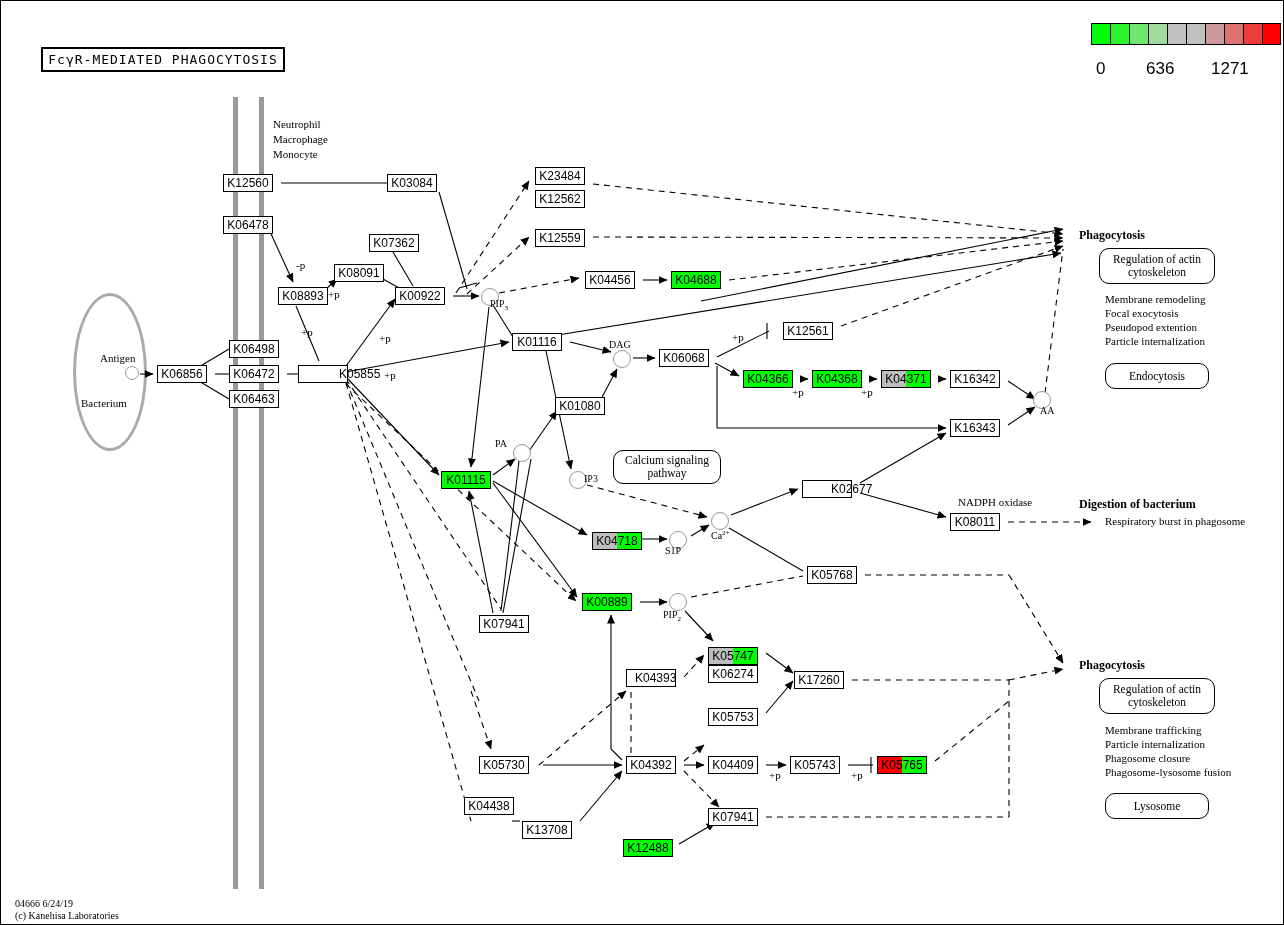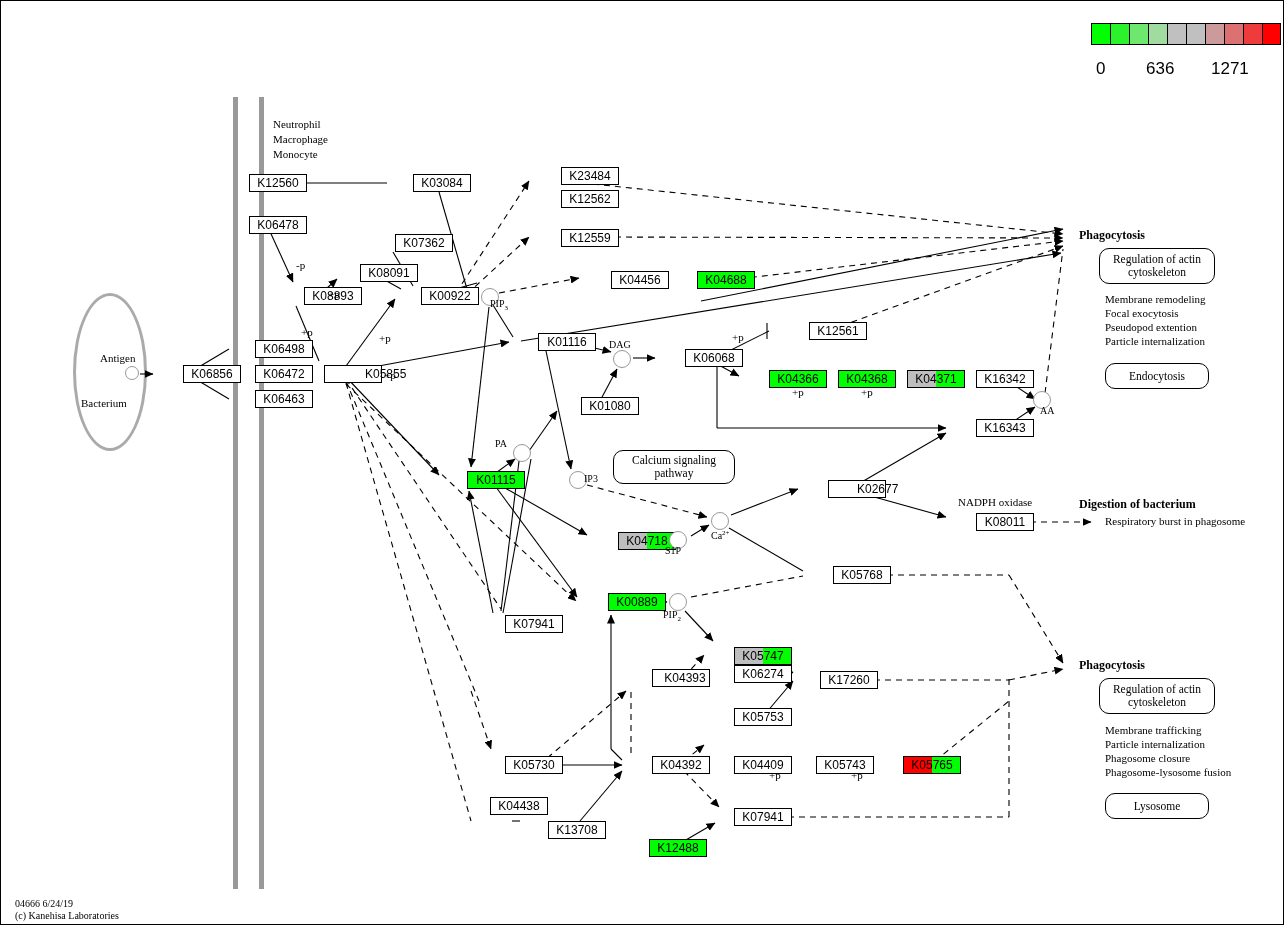--- a/index.html
+++ b/index.html
@@ -2,21 +2,21 @@
 <html><head>
 <meta charset="utf-8">
 <style>
   html,body{margin:0;padding:0;background:#fff;}
   body{font-family:"Liberation Serif",serif;}
   #page{position:relative;width:1284px;height:925px;background:#fff;border:1px solid #000;box-sizing:border-box;overflow:hidden;}
   svg.layer{position:absolute;left:0;top:0;width:1284px;height:925px;pointer-events:none;}
   .node{position:absolute;box-sizing:border-box;border:1px solid #000;background:#fff;
         font-family:"Liberation Sans",sans-serif;font-size:12px;line-height:16px;height:18px;
         text-align:center;color:#000;white-space:nowrap;}
-  .node.w58{width:58px;margin-left:26px;}
+  .node.w58{width:50px;}
   .split{position:absolute;left:0;top:0;height:100%;width:100%;display:flex;z-index:0;}
   .split i{display:block;height:100%;}
   .node span.lbl{position:relative;z-index:1;display:block;}
   .membrane{position:absolute;width:5px;background:#999;}
   .txt{position:absolute;font-family:"Liberation Serif",serif;font-size:11px;color:#000;white-space:nowrap;}
   .txt.small{font-size:10px;}
   .bold{font-weight:bold;font-size:12px;}
   .rrect{position:absolute;box-sizing:border-box;border:1px solid #000;border-radius:10px;background:#fff;
          font-family:"Liberation Serif",serif;font-size:11.5px;text-align:center;color:#000;
          display:flex;align-items:center;justify-content:center;line-height:13px;}
@@ -29,20 +29,23 @@
   .legend i:last-child{border-right:1px solid #000;}
   .legnum{position:absolute;font-family:"Liberation Sans",sans-serif;font-size:17px;color:#000;}
   .footer{position:absolute;font-family:"Liberation Serif",serif;font-size:10px;line-height:12px;color:#000;}
   .ell{position:absolute;border:3px solid #aaa;border-radius:50%;}
 </style>
 </head>
 <body>
 
 <div id="page">
 
+  <div class="titlebox" style="left:40px;top:46px;width:244px;height:25px;">
+    <span>FcγR-MEDIATED PHAGOCYTOSIS</span>
+  </div>
 
   <div class="legend" style="left:1090px;top:22px;">
       <i style="background: rgb(0, 255, 0);"></i>
       <i style="background: rgb(43, 243, 43);"></i>
       <i style="background: rgb(110, 231, 110);"></i>
       <i style="background: rgb(160, 219, 160);"></i>
       <i style="background: rgb(192, 192, 192);"></i>
       <i style="background: rgb(192, 192, 192);"></i>
       <i style="background: rgb(204, 154, 154);"></i>
       <i style="background: rgb(221, 112, 112);"></i>
@@ -529,21 +532,21 @@
   <div class="txt" style="left:327px;top:287px;">+p</div>
   <div class="txt" style="left:300px;top:325px;">+p</div>
   <div class="txt" style="left:378px;top:331px;">+p</div>
   <div class="txt" style="left:383px;top:368px;">+p</div>
   <div class="txt" style="left:731px;top:330px;">+p</div>
   <div class="txt" style="left:791px;top:385px;">+p</div>
   <div class="txt" style="left:860px;top:385px;">+p</div>
   <div class="txt" style="left:768px;top:768px;">+p</div>
   <div class="txt" style="left:850px;top:768px;">+p</div>
 
-  <div class="rrect" style="left:612px;top:449px;width:122px;height:34px;">
+  <div class="rrect" style="left:612px;top:449px;width:108px;height:34px;">
     <span>Calcium signaling pathway</span>
   </div>
   <div class="rrect" style="left:1098px;top:247px;width:116px;height:36px;">
     <span>Regulation of actin cytoskeleton</span>
   </div>
   <div class="rrect" style="left:1104px;top:362px;width:104px;height:26px;">
     <span>Endocytosis</span>
   </div>
   <div class="rrect" style="left:1098px;top:677px;width:116px;height:36px;">
     <span>Regulation of actin cytoskeleton</span>

